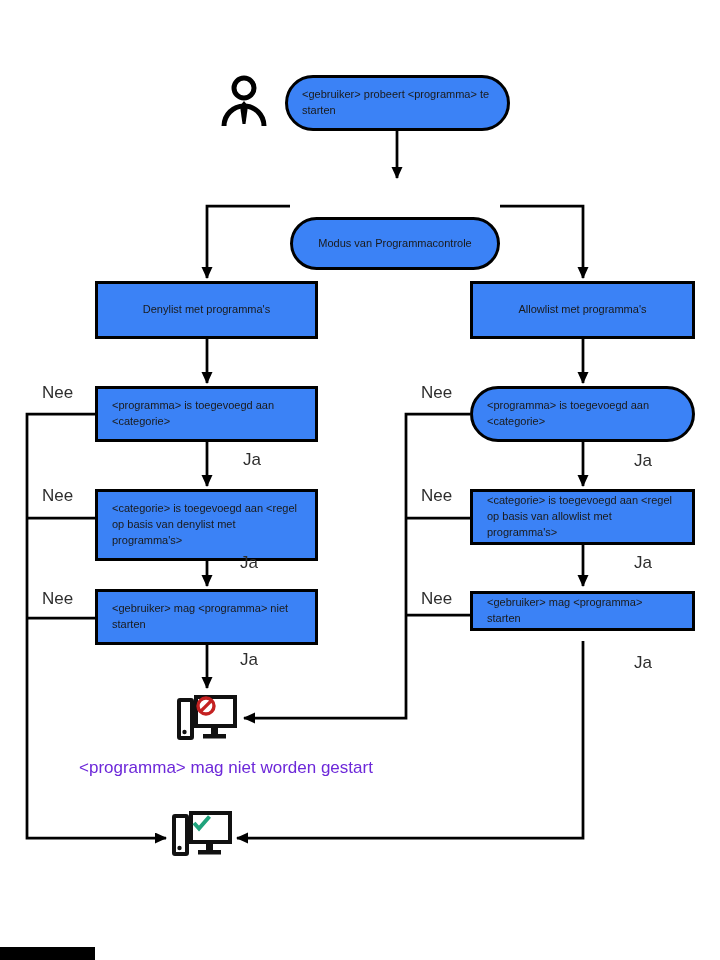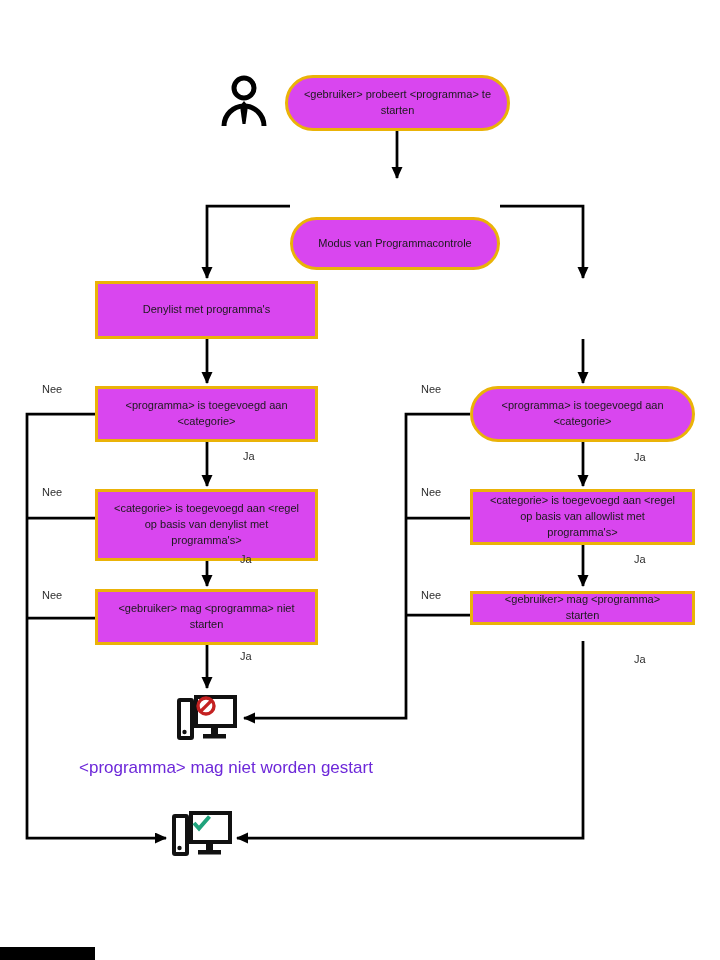--- a/index.html
+++ b/index.html
@@ -2,27 +2,27 @@
 <html><head>
 <meta charset="utf-8">
 <style>
   html,body { margin:0; padding:0; background:#fff; }
   .canvas {
     position:relative; width:720px; height:960px; background:#ffffff;
     font-family:"Liberation Sans", sans-serif; overflow:hidden;
   }
   .lines { position:absolute; left:0; top:0; width:720px; height:960px; }
   .node {
-    position:absolute; border:3px solid #eab308; background:#d946ef;
-    display:flex; align-items:center; justify-content:center; text-align:center;
+    position:absolute; border:3px solid #000000; background:#3b82f6;
+    display:flex; align-items:center; justify-content:center; text-align:left;
     font-size:11px; color:#1a1a1a; line-height:1.45; padding:2px 14px;
     box-sizing:border-box;
   }
   .stadium { border-radius:30px; }
-  .lbl { position:absolute; font-size:11px; color:#2e2e2e; white-space:nowrap; }
+  .lbl { position:absolute; font-size:17px; color:#2e2e2e; white-space:nowrap; }
   .result { position:absolute; font-size:17px; white-space:nowrap; }
   .result.blocked { color:#6d28d9; }
   .result.started { color:#1d9e78; }
   .icon { position:absolute; }
   .blackbar { position:absolute; left:0; top:947px; width:95px; height:13px; background:#000; }
 </style>
 </head>
 <body>
 
 <div class="canvas">
@@ -59,32 +59,33 @@
     <path d="M6,52 A20,20 0 0 1 46,52" fill="none" stroke="#000" stroke-width="5"></path>
     <path d="M26,27 L30,32 L27.5,50 L24.5,50 L22,32 Z" fill="#000"></path>
   </svg>
 
   <div class="node stadium" style="left:285px; top:75px; width:225px; height:56px;">&lt;gebruiker&gt; probeert &lt;programma&gt; te starten</div>
 
   <div class="node stadium" style="left:290px; top:181px; width:210px; height:53px;margin-top:36px;">Modus van Programmacontrole</div>
 
   <div class="node" style="left:95px; top:281px; width:223px; height:58px;">Denylist met programma's</div>
 
+  <div class="node" style="left:470px; top:281px; width:225px; height:58px;">Allowlist met programma's</div>
 
   <div class="node" style="left:95px; top:386px; width:223px; height:56px;">&lt;programma&gt; is toegevoegd aan &lt;categorie&gt;</div>
 
   <div class="node stadium" style="left:470px; top:386px; width:225px; height:56px;">&lt;programma&gt; is toegevoegd aan &lt;categorie&gt;</div>
 
   <div class="node" style="left:95px; top:489px; width:223px; height:72px;">&lt;categorie&gt; is toegevoegd aan &lt;regel op basis van denylist met programma's&gt;</div>
 
   <div class="node" style="left:95px; top:589px; width:223px; height:56px;">&lt;gebruiker&gt; mag &lt;programma&gt; niet starten</div>
 
   <div class="node" style="left:470px; top:489px; width:225px; height:56px;">&lt;categorie&gt; is toegevoegd aan &lt;regel op basis van allowlist met programma's&gt;</div>
 
-  <div class="node" style="left:470px; top:591px; width:225px; height:34px;">&lt;gebruiker&gt; mag &lt;programma&gt; starten</div>
+  <div class="node" style="left:470px; top:591px; width:225px; height:40px;">&lt;gebruiker&gt; mag &lt;programma&gt; starten</div>
 
   <div class="lbl" style="left:42px; top:383px;">Nee</div>
   <div class="lbl" style="left:42px; top:486px;">Nee</div>
   <div class="lbl" style="left:42px; top:589px;">Nee</div>
   <div class="lbl" style="left:421px; top:383px;">Nee</div>
   <div class="lbl" style="left:421px; top:486px;">Nee</div>
   <div class="lbl" style="left:421px; top:589px;">Nee</div>
 
   <div class="lbl" style="left:243px; top:450px;">Ja</div>
   <div class="lbl" style="left:240px; top:553px;">Ja</div>

